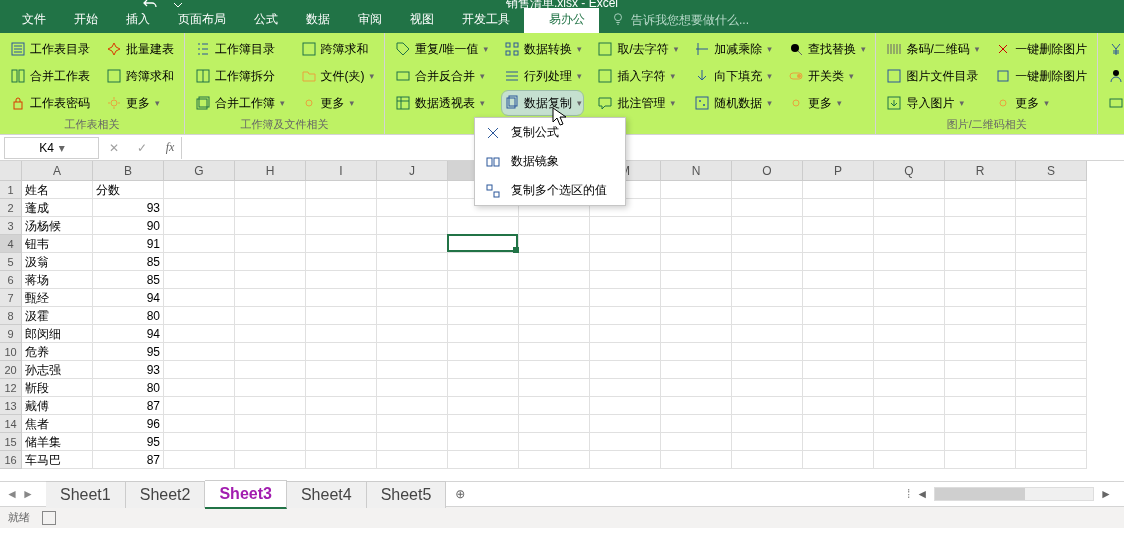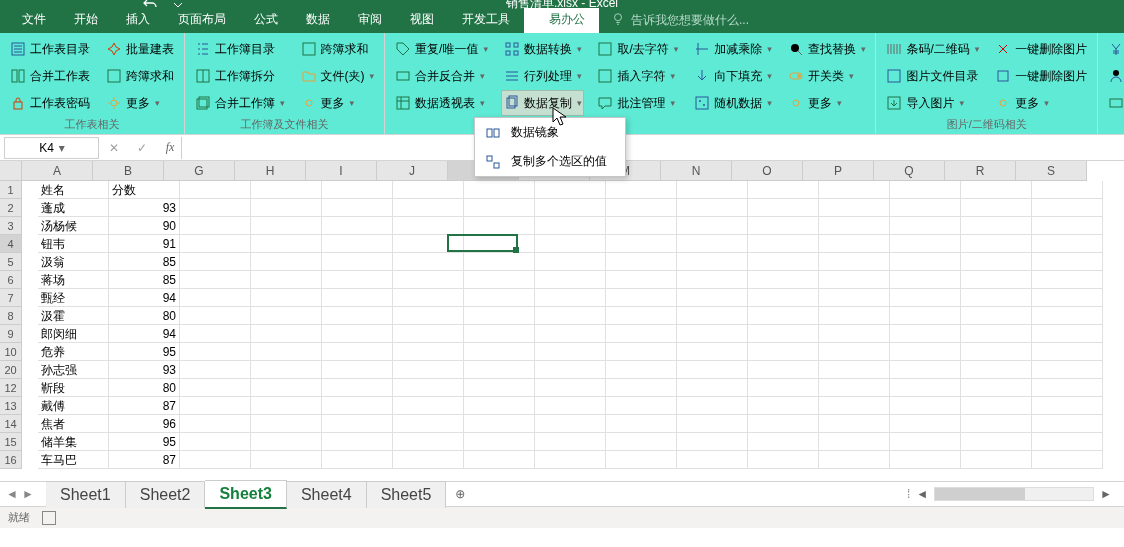--- a/index.html
+++ b/index.html
@@ -9,27 +9,27 @@
 .titlebar .title { position: absolute; left: 50%; transform: translateX(-50%); top: -5px; font-size: 12px; }
 .qat { position: absolute; top: -3px; left: 140px; display: flex; gap: 8px; color: #fff; }
 .qat .ic { width: 20px; height: 16px; display: flex; align-items: center; justify-content: center; }
 
 .tabs { height: 25px; background: #217346; display: flex; align-items: flex-end; padding-left: 8px; color: #fff; }
 .tab { padding: 5px 14px; cursor: pointer; font-size: 12px; }
 .tab.active { background: #fff; color: #217346; padding-left: 25px; }
 .tellme { margin-left: 12px; display: flex; align-items: flex-start; gap: 6px; color: #b7d9c9; padding-bottom: 4px; }
 .tellme .bulb { width: 14px; height: 14px; }
 
-.ribbon { display: flex; background: #5eead4; border-bottom: 1px solid #d4d4d4; height: 102px; align-items: stretch; }
+.ribbon { display: flex; background: #bef264; border-bottom: 1px solid #d4d4d4; height: 102px; align-items: stretch; }
 .group { border-right: 1px solid #d4d4d4; padding: 4px 8px 2px 8px; display: flex; flex-direction: column; }
 .group-body { display: flex; gap: 12px; flex: 1; }
 .group-col { display: flex; flex-direction: column; gap: 3px; }
 .group-label { text-align: center; font-size: 11px; color: #666; margin-top: 2px; }
 .btn { display: flex; align-items: center; gap: 4px; padding: 1px 2px; cursor: pointer; white-space: nowrap; height: 24px; }
-.btn.hl { background: #c5e0d0; outline: 1px solid #9dbfaa; }
+.btn.hl { background: #c5e0d0; outline: 1px solid #9dbfaa; border-radius: 6px; }
 .btn .ic { width: 16px; height: 16px; display: inline-flex; align-items: center; justify-content: center; }
 .dd { font-size: 9px; color: #666; margin-left: 1px; }
 .ic svg { width: 16px; height: 16px; }
 
 .dropdown { position: absolute; left: 474px; top: 117px; width: 152px; background: #fff; border: 1px solid #c6c6c6; box-shadow: 2px 2px 6px rgba(0,0,0,0.2); z-index: 100; }
 .dropdown .ditem { display: flex; align-items: center; gap: 10px; padding: 6px 10px; cursor: pointer; }
 .dropdown .ditem .ic { width: 16px; height: 16px; }
 
 .namebox-row { height: 26px; border-bottom: 1px solid #d4d4d4; display: flex; align-items: center; }
 .namebox { width: 95px; height: 22px; border: 1px solid #cfcfcf; margin-left: 4px; padding-left: 6px; background: #fff; display: flex; align-items: center; justify-content: center; }
@@ -39,33 +39,33 @@
 .fxarea .fxicon { font-style: italic; font-family: serif; color: #666; }
 .fxbar { flex: 1; height: 22px; border-left: 1px solid #cfcfcf; }
 
 .grid-area { position: relative; overflow: hidden; height: 320px; }
 .corner { position: absolute; left: 0; top: 0; width: 22px; height: 20px; background: #e6e6e6; border-right: 1px solid #ccc; border-bottom: 1px solid #ccc; }
 .colheads { position: absolute; left: 22px; top: 0; display: flex; height: 20px; }
 .ch { width: 71px; background: #e6e6e6; border-right: 1px solid #ccc; border-bottom: 1px solid #ccc; text-align: center; line-height: 20px; color: #555; font-size: 12px; }
 .rowheads { position: absolute; left: 0; top: 20px; width: 22px; }
 .rh { height: 18px; background: #e6e6e6; border-right: 1px solid #ccc; border-bottom: 1px solid #ccc; text-align: center; line-height: 18px; color: #555; font-size: 11px; }
 .rh.sel, .ch.sel { background: #d3d3d3; }
-.cells { position: absolute; left: 22px; top: 20px; padding-left: 16px; }
+.cells { position: absolute; left: 22px; top: 20px; }
 .row { display: flex; height: 18px; }
 .cell { width: 71px; border-right: 1px solid #e0e0e0; border-bottom: 1px solid #e0e0e0; padding: 0 3px; line-height: 18px; overflow: hidden; white-space: nowrap; font-size: 12px; }
 .cell.num { text-align: right; }
 .selcell { position: absolute; border: 2px solid #217346; background: transparent; pointer-events: none; }
 .selcell .handle { position: absolute; right: -3px; bottom: -3px; width: 6px; height: 6px; background: #217346; }
 
 .sheetbar { height: 25px; border-top: 1px solid #d4d4d4; display: flex; align-items: center; background: #fff; }
 .navarr { width: 40px; display: flex; gap: 4px; margin-left: 6px; color: #888; }
 .navarr span { cursor: pointer; }
 .stab { padding: 4px 14px; border-right: 1px solid #ccc; cursor: pointer; color: #444; background: #f0f0f0; border-top: 1px solid #ccc; font-size: 16px; }
 .stab:first-of-type { border-left: 1px solid #ccc; }
-.stab.active { background: #fff; border-bottom: 2px solid #217346; color: #15803d; font-weight: bold; }
+.stab.active { background: #fff; border-bottom: 2px solid #217346; color: #a21caf; font-weight: bold; }
 .addsheet { width: 28px; text-align: center; cursor: pointer; color: #666; }
 .scrollctl { margin-left: auto; margin-right: 8px; display: flex; align-items: center; gap: 2px; }
 .scrollctl .dots { color: #888; }
 .scrollctl .sarr { color: #666; cursor: pointer; padding: 0 4px; }
 .scrollctl .track { width: 160px; height: 14px; background: #f0f0f0; border: 1px solid #ddd; position: relative; }
 .scrollctl .thumb { position: absolute; left: 0; top: 0; width: 90px; height: 12px; background: #cfcfcf; }
 
 .status { height: 22px; background: #f3f2f1; border-top: 1px solid #d4d4d4; display: flex; align-items: center; padding: 0 8px; color: #666; gap: 12px; font-size: 11px; }
 .status .rec { width: 14px; height: 14px; border: 1px solid #888; }
 
@@ -489,20 +489,26 @@
               </svg>
             </span>
           </div>
       </div>
     </div>
     <div class="group-label">&nbsp;</div>
   </div>
 </div>
 
 <div class="dropdown">
+  <div class="ditem">
+      <span class="ic ic-blue"><svg viewBox="0 0 16 16">
+          <path d="M3 3l10 10M13 3L3 13"></path>
+        </svg></span>
+      <span>复制公式</span>
+    </div>
   <div class="ditem">
       <span class="ic ic-blue"><svg viewBox="0 0 16 16">
           <rect x="2" y="4" width="5" height="8"></rect>
           <rect x="9" y="4" width="5" height="8"></rect>
         </svg></span>
       <span>数据镜象</span>
     </div>
   <div class="ditem">
       <span class="ic ic-blue"><svg viewBox="0 0 16 16">
           <rect x="2" y="2" width="5" height="5"></rect>

